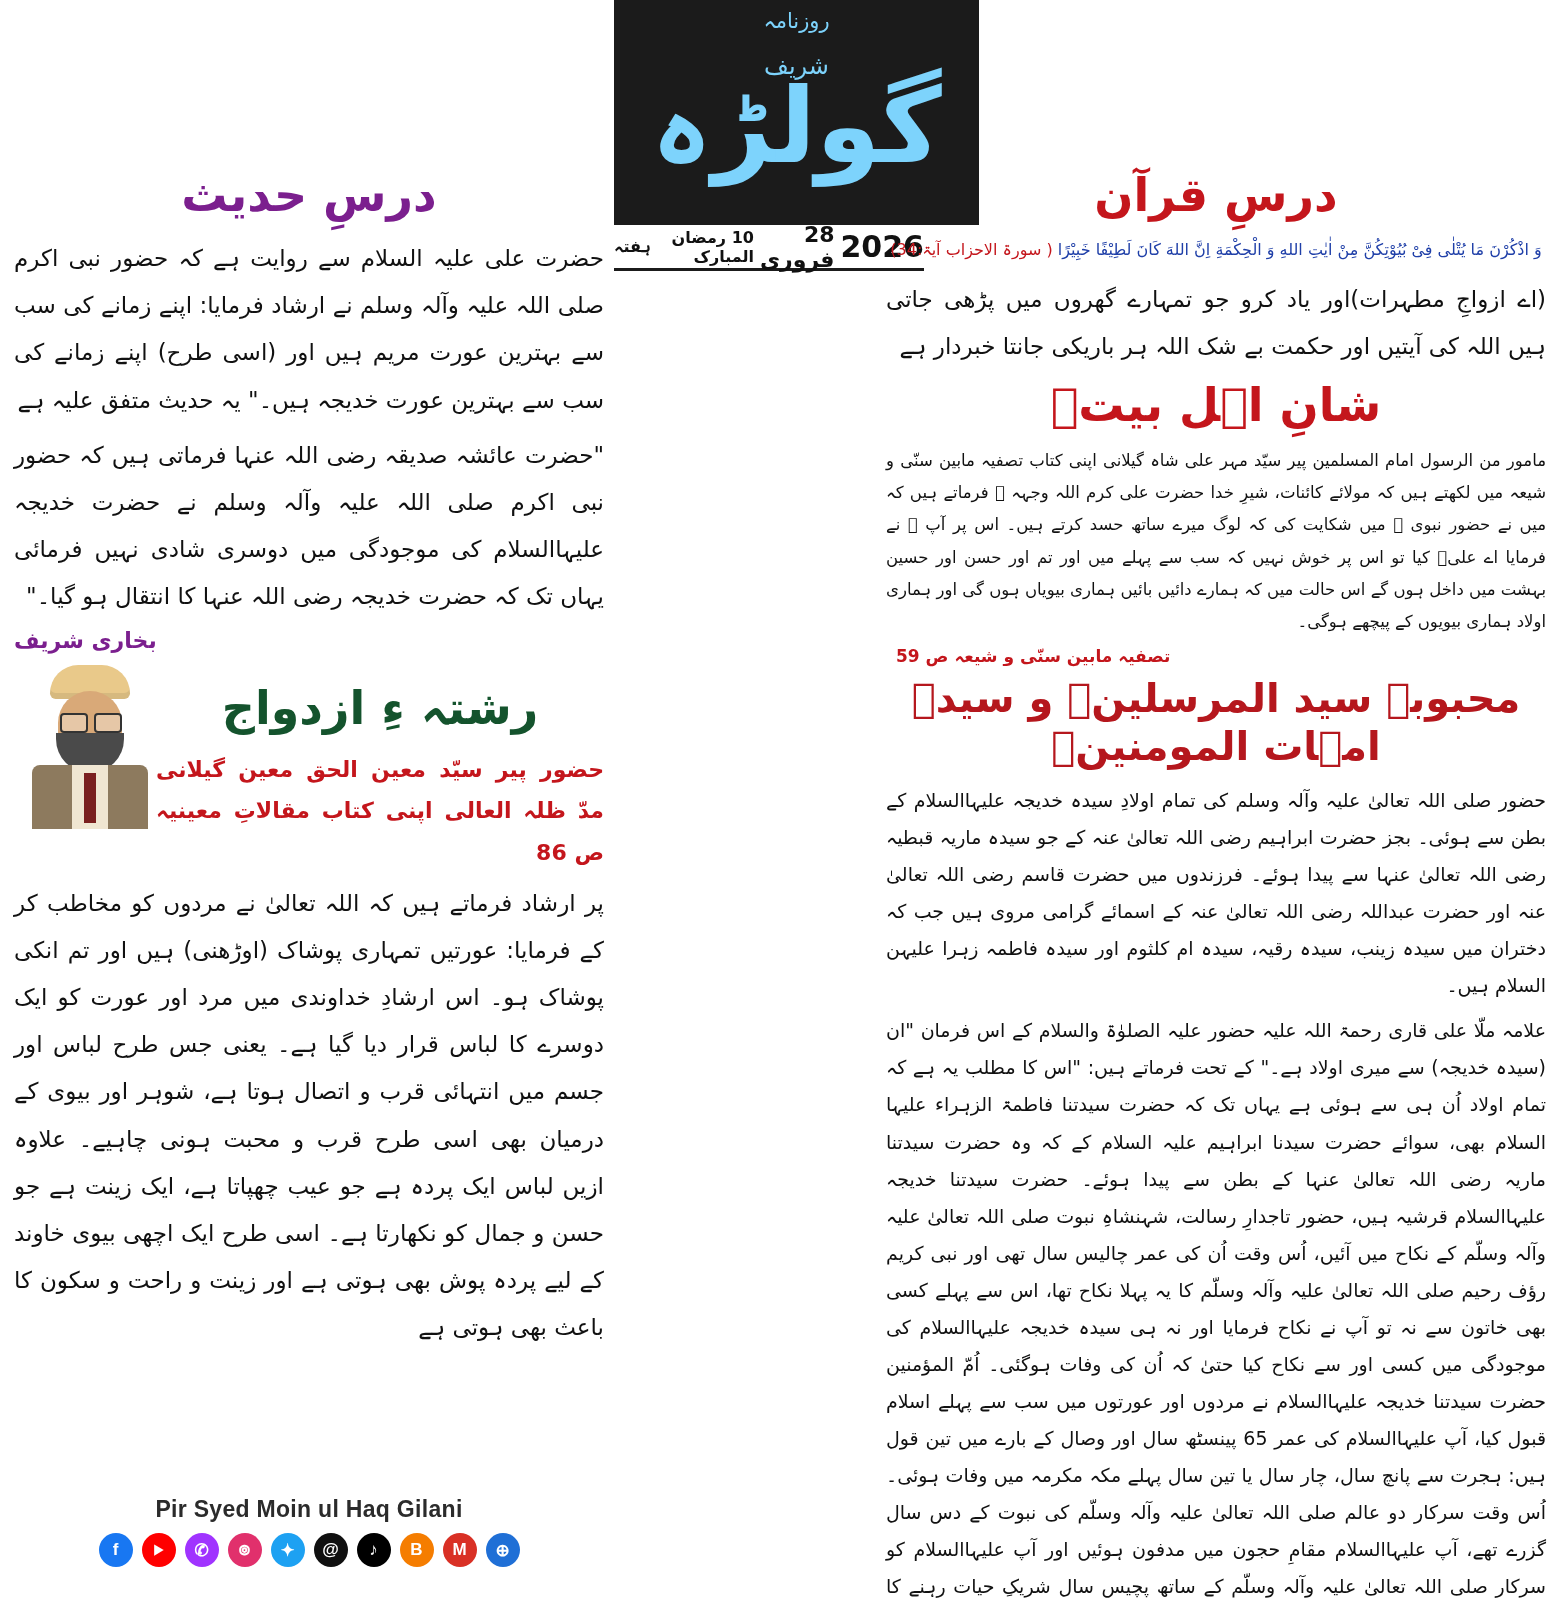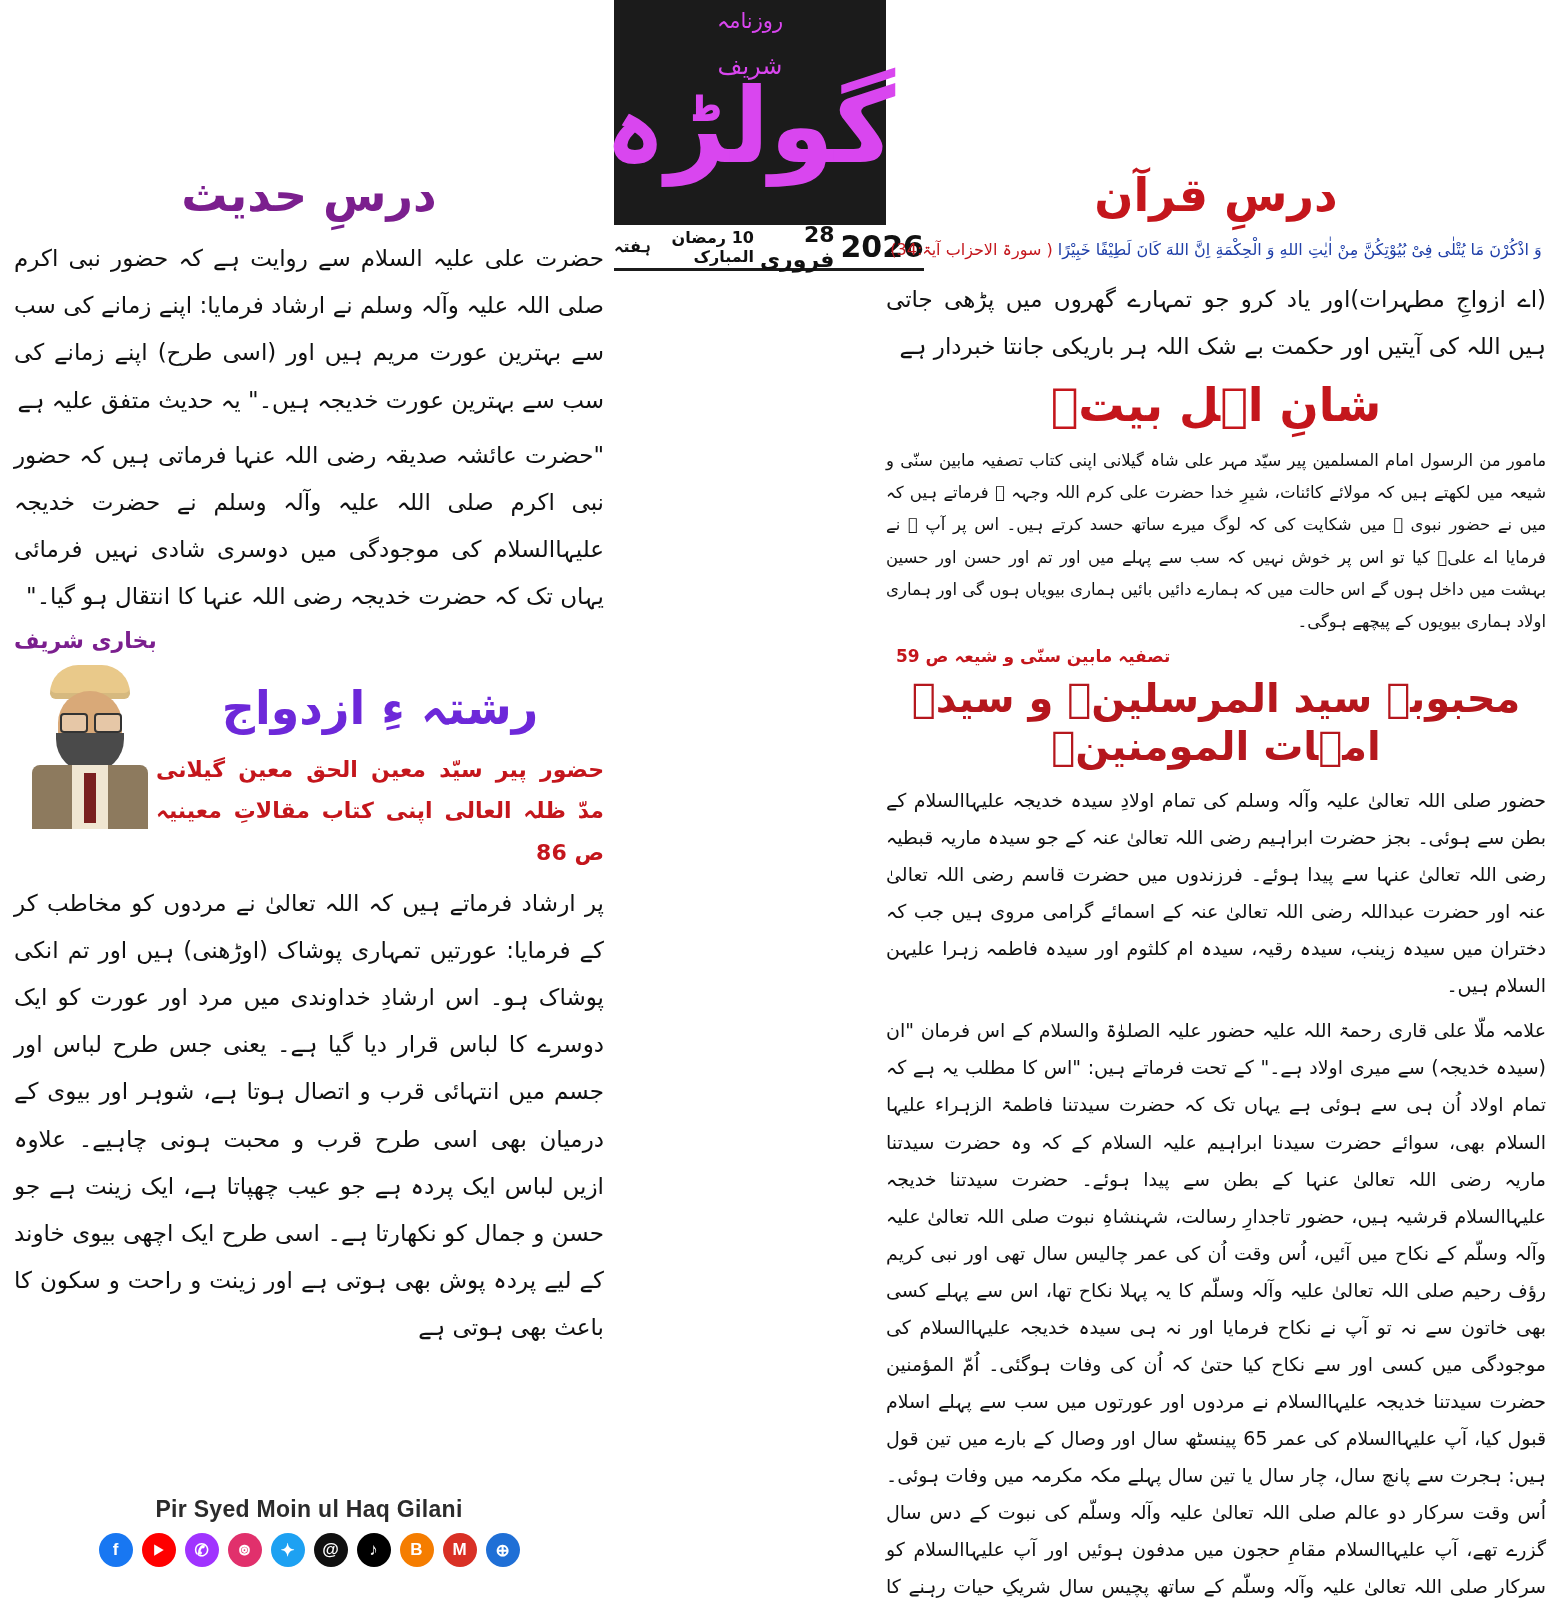--- a/index.html
+++ b/index.html
@@ -19,24 +19,24 @@
     width: 1558px;
     height: 1600px;
     background: #fff;
   }
 
   
   .masthead {
     position: absolute;
     left: 614px;
     top: 0px;
-    width: 272px;
+    width: 365px;
     height: 225px;
     background: #1b1b1b;
-    color: #d946ef;
+    color: #7dd3fc;
     display: flex;
     flex-direction: column;
     align-items: center;
     justify-content: flex-start;
     padding-top: 6px;
     box-sizing: border-box;
   }
   .masthead .mh-small {
     font-size: 21px;
     letter-spacing: 1px;
@@ -85,21 +85,21 @@
 
   .sec-title {
     text-align: center;
     font-size: 46px;
     font-weight: 700;
     margin: 0 0 12px 0;
     line-height: 1.2;
   }
   .title-red    { color: #c4161c; }
   .title-purple { color: #7b1f8e; }
-  .title-green  { color: #6d28d9; }
+  .title-green  { color: #14532d; }
   .title-darkred{ color: #b5171d; }
 
   .ayat {
     text-align: center;
     color: #1f3fa8;
     font-size: 16px;
     line-height: 1.9;
     margin: 2px 0 10px 0;
   }
   .ayat .ref { color: #c4161c; }

